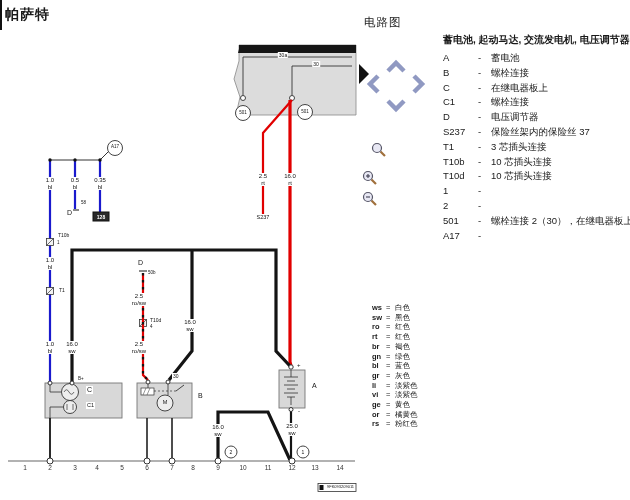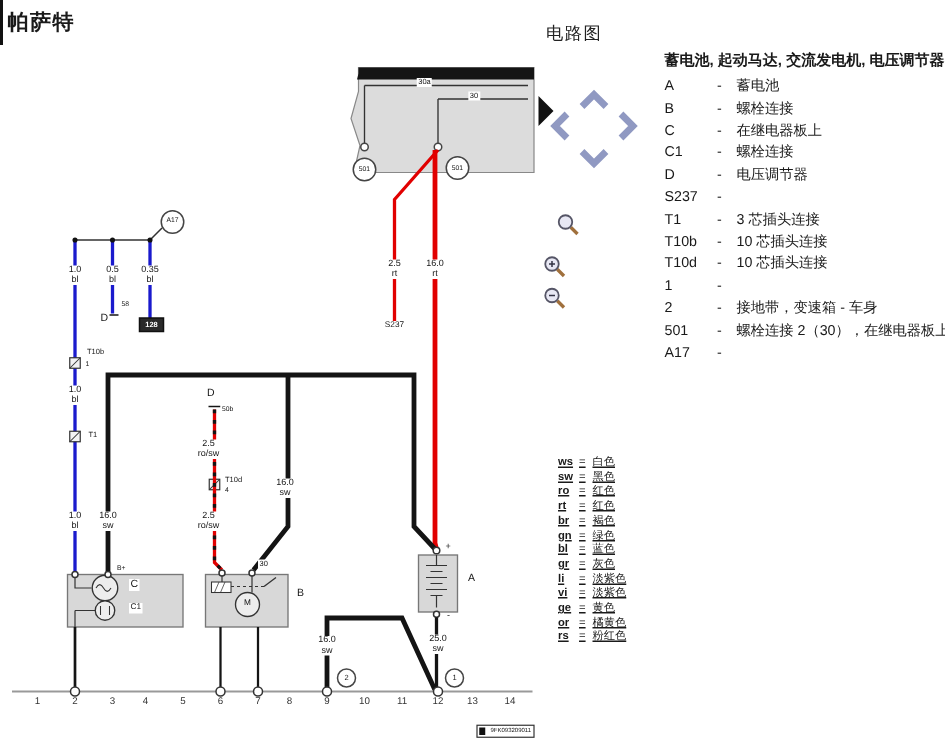--- a/index.html
+++ b/index.html
@@ -7,21 +7,21 @@
        font-family:"Liberation Sans",sans-serif;color:#1a1a1a;}
   .abs{position:absolute;}
   #page-title{left:5px;top:6px;font-size:14px;font-weight:bold;font-family:"Liberation Serif",serif;letter-spacing:1px;}
   #edge-mark{left:0;top:0;width:2px;height:30px;background:#111;}
   #page-label{left:364px;top:15px;font-size:11.5px;color:#222;letter-spacing:1px;}
   #legend{left:443px;top:33px;width:210px;}
   #legend-title{font-size:10px;font-weight:bold;white-space:nowrap;margin-bottom:4px;}
   .legend-row{display:flex;font-size:9.5px;line-height:14.8px;white-space:nowrap;}
   .legend-key{width:35px;flex:none;}
   .legend-dash{width:13px;flex:none;}
-  #color-legend{left:372px;top:303px;text-decoration:underline;}
+  #color-legend{left:372px;top:303px;}
   .color-row{display:flex;font-size:7.5px;line-height:9.7px;white-space:nowrap;}
   .color-code{width:14px;font-weight:bold;flex:none;}
   .color-eq{width:9px;flex:none;}
   #diagram-labels .dlabel{position:absolute;font-size:6px;line-height:6.6px;background:#fff;
       text-align:center;white-space:nowrap;padding:0 1px;color:#151515;}
   #diagram-labels .c{transform:translateX(-50%);}
   #diagram-labels .nobg{background:transparent;}
   #diagram-labels .inv{background:transparent;color:#fff;font-weight:bold;}
   #track-numbers span{position:absolute;top:464px;font-size:6.5px;color:#333;transform:translateX(-50%);}
   svg{position:absolute;left:0;top:0;pointer-events:none;}
@@ -349,20 +349,21 @@
         <span class="legend-desc">螺栓连接</span>
       </div>
       <div class="legend-row">
         <span class="legend-key">D</span>
         <span class="legend-dash">-</span>
         <span class="legend-desc">电压调节器</span>
       </div>
       <div class="legend-row">
         <span class="legend-key">S237</span>
         <span class="legend-dash">-</span>
+        <span class="legend-desc">保险丝架内的保险丝 37</span>
       </div>
       <div class="legend-row">
         <span class="legend-key">T1</span>
         <span class="legend-dash">-</span>
         <span class="legend-desc">3 芯插头连接</span>
       </div>
       <div class="legend-row">
         <span class="legend-key">T10b</span>
         <span class="legend-dash">-</span>
         <span class="legend-desc">10 芯插头连接</span>
@@ -372,21 +373,20 @@
         <span class="legend-dash">-</span>
         <span class="legend-desc">10 芯插头连接</span>
       </div>
       <div class="legend-row">
         <span class="legend-key">1</span>
         <span class="legend-dash">-</span>
       </div>
       <div class="legend-row">
         <span class="legend-key">2</span>
         <span class="legend-dash">-</span>
-        <span class="legend-desc">接地带，变速箱 - 车身</span>
       </div>
       <div class="legend-row">
         <span class="legend-key">501</span>
         <span class="legend-dash">-</span>
         <span class="legend-desc">螺栓连接 2（30），在继电器板上</span>
       </div>
       <div class="legend-row">
         <span class="legend-key">A17</span>
         <span class="legend-dash">-</span>
       </div>

